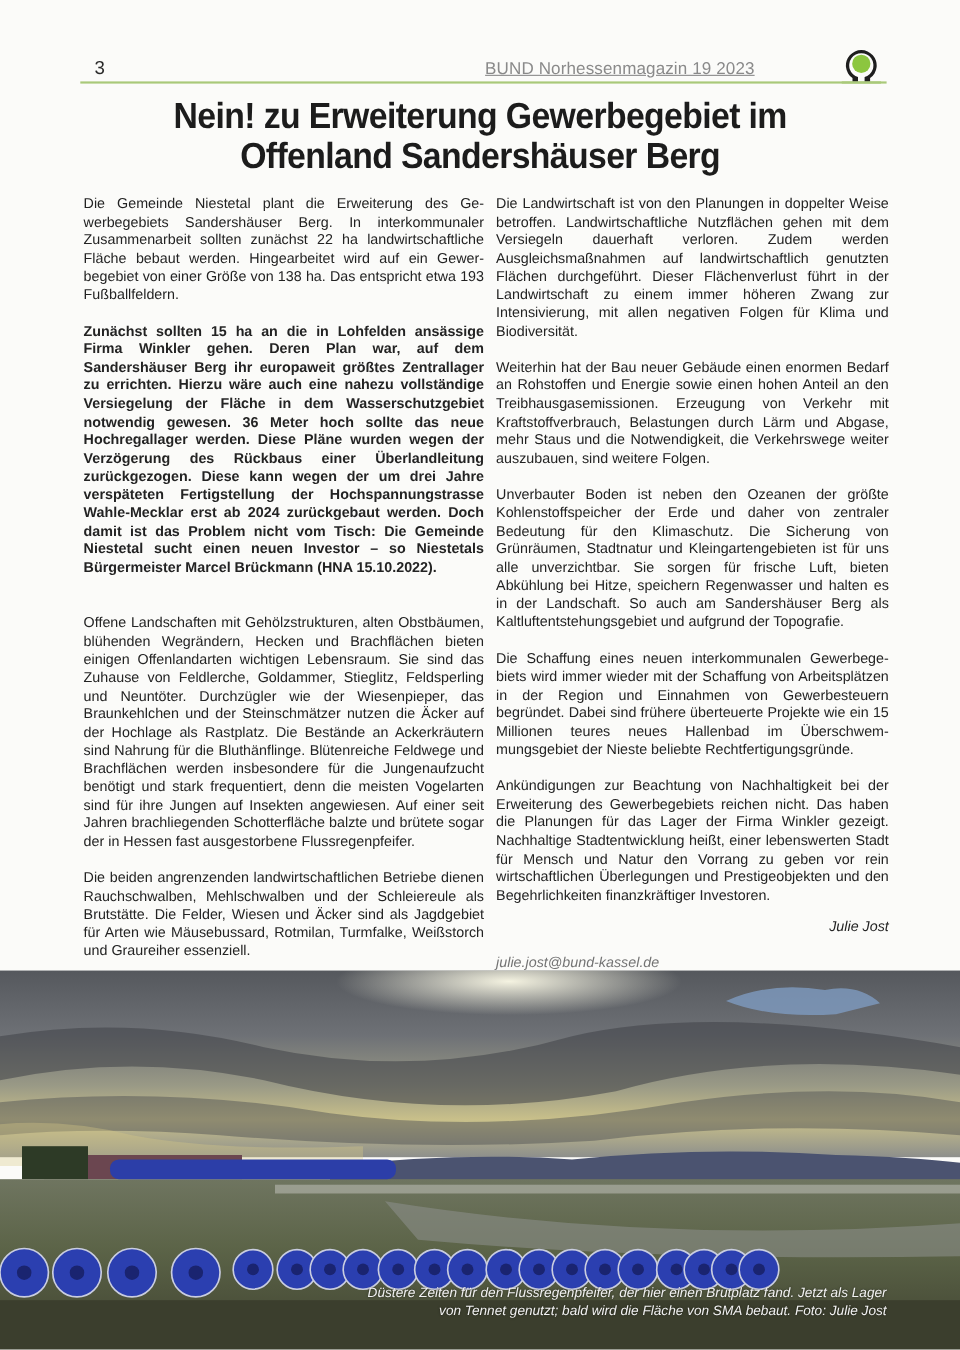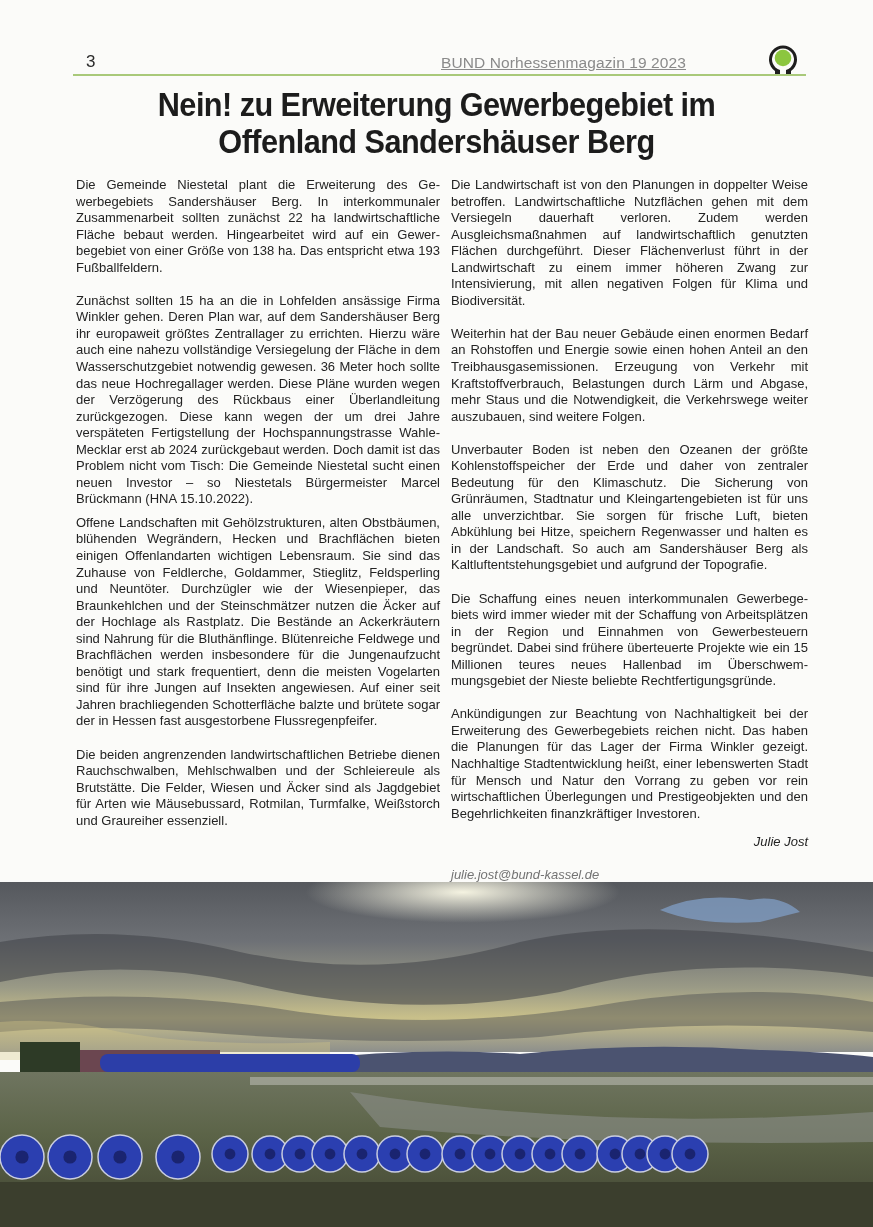--- a/index.html
+++ b/index.html
@@ -33,21 +33,21 @@
     transform: scaleX(0.93); transform-origin: center top;
   }
   .col {
     position: absolute; top: 177px;
     font-size: 13px; line-height: 16.55px;
     text-align: justify; color: #232323;
   }
   .col-left { left: 76px; width: 364px; }
   .col-right { left: 451px; width: 357px; }
   .col p { margin: 0 0 16.5px 0; hyphens: manual; }
-  .col-left p:nth-child(2) { margin-bottom: 7px; }
+  .col-left p:nth-child(2) { margin-bottom: 34px; font-weight: bold; }
   .author {
     text-align: right; font-style: italic; margin: 4px 0 0 0;
   }
   .author-email {
     text-align: left; font-style: italic; color: #737373; margin: 0;
   }
   .photo {
     position: absolute; left: 0; top: 882px; width: 873px; height: 345px;
     overflow: hidden;
   }
@@ -170,14 +170,15 @@
         <circle cx="665" cy="272" r="18" fill="#2b3fb0" stroke="#c9cde0" stroke-width="1.5"></circle>
         <circle cx="665" cy="272" r="5.3999999999999995" fill="#1a2470"></circle>
         <circle cx="690" cy="272" r="18" fill="#2b3fb0" stroke="#c9cde0" stroke-width="1.5"></circle>
         <circle cx="690" cy="272" r="5.3999999999999995" fill="#1a2470"></circle>
       </g>
     <rect x="0" y="300" width="873" height="45" fill="#3b3e2d"></rect>
   </svg>
 </div>
 
 <div class="caption">
-  <br>
+  <span>Düstere Zeiten für den Flussregenpfeifer, der hier einen Brutplatz fand. Jetzt als Lager</span><br>
+  <span>von Tennet genutzt; bald wird die Fläche von SMA bebaut.   Foto: Julie Jost</span>
 </div>
 
 </body></html>

